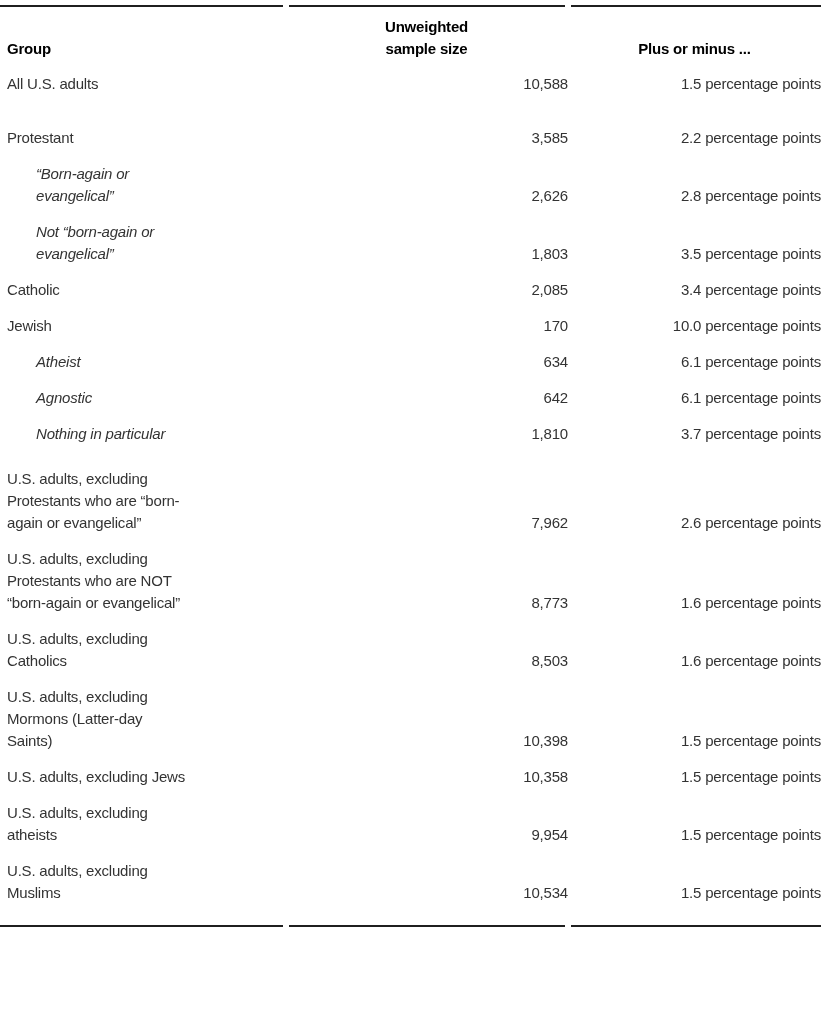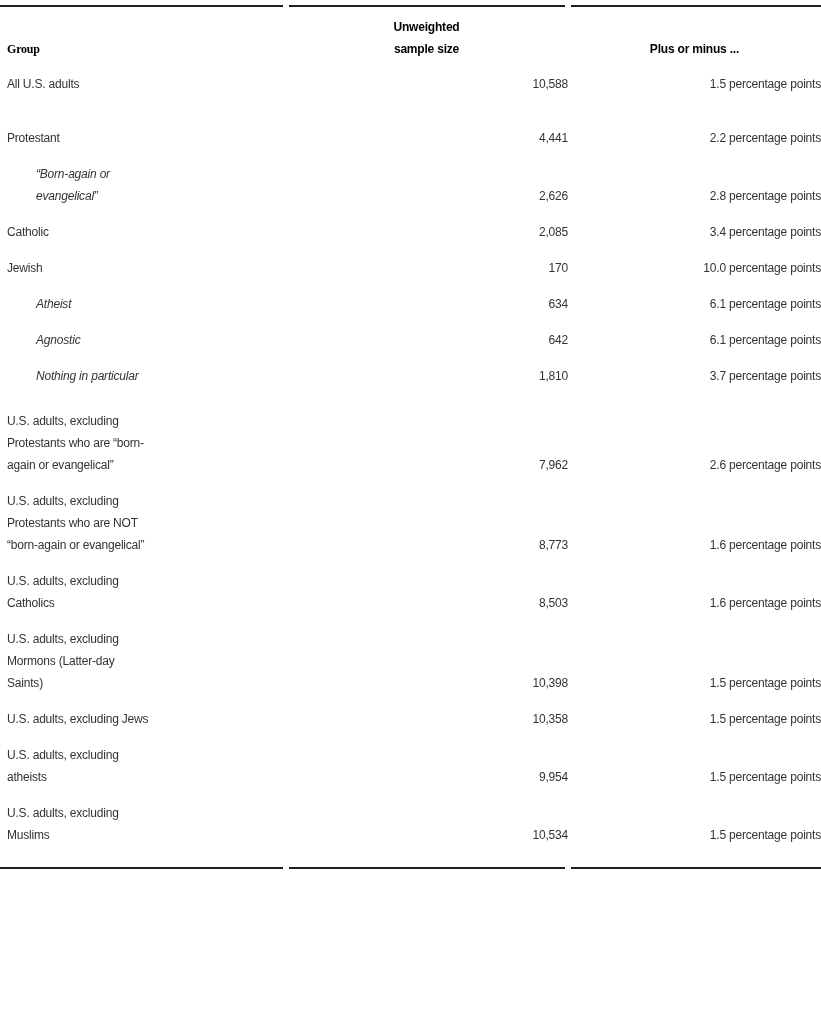--- a/index.html
+++ b/index.html
@@ -34,35 +34,34 @@
   table {
     width: 821px;
     border-collapse: collapse;
     table-layout: fixed;
   }
   col.c1 { width: 285px; }
   col.c2 { width: 283px; }
   col.c3 { width: 253px; }
 
   th, td {
-    font-size: 12px;
+    font-size: 15px;
     line-height: 22px;
     white-space: pre-line;
     letter-spacing: -0.2px;
   }
   thead th {
     color: #000000;
     font-weight: bold;
     vertical-align: bottom;
     padding: 9px 0 6px 0;
   }
   thead th.group-col {
     text-align: left;
     padding-left: 7px;
-    font-family: Liberation Serif, serif;
   }
   thead th.center-col {
     text-align: center;
   }
   tbody td {
     padding: 7px 0;
     vertical-align: bottom;
   }
   td.group-cell {
     text-align: left;
@@ -108,28 +107,34 @@
       </tr>
     </thead>
     <tbody>
       <tr class="gap-after">
         <td class="group-cell">All U.S. adults</td>
         <td class="num-cell">10,588</td>
         <td class="moe-cell">1.5 percentage points</td>
       </tr>
       <tr>
         <td class="group-cell">Protestant</td>
-        <td class="num-cell">4,441</td>
+        <td class="num-cell">3,585</td>
         <td class="moe-cell">2.2 percentage points</td>
       </tr>
       <tr class="sub">
         <td class="group-cell">“Born-again or
 evangelical”</td>
         <td class="num-cell">2,626</td>
         <td class="moe-cell">2.8 percentage points</td>
+      </tr>
+      <tr class="sub">
+        <td class="group-cell">Not “born-again or
+evangelical”</td>
+        <td class="num-cell">1,803</td>
+        <td class="moe-cell">3.5 percentage points</td>
       </tr>
       <tr>
         <td class="group-cell">Catholic</td>
         <td class="num-cell">2,085</td>
         <td class="moe-cell">3.4 percentage points</td>
       </tr>
       <tr>
         <td class="group-cell">Jewish</td>
         <td class="num-cell">170</td>
         <td class="moe-cell">10.0 percentage points</td>

